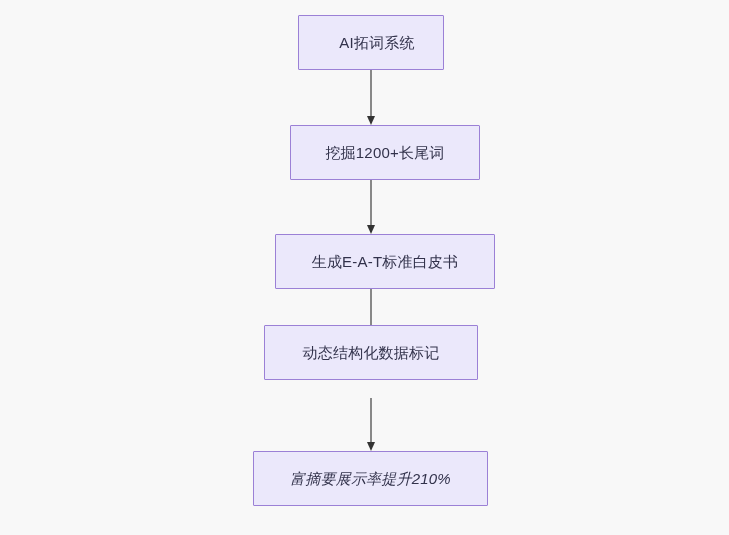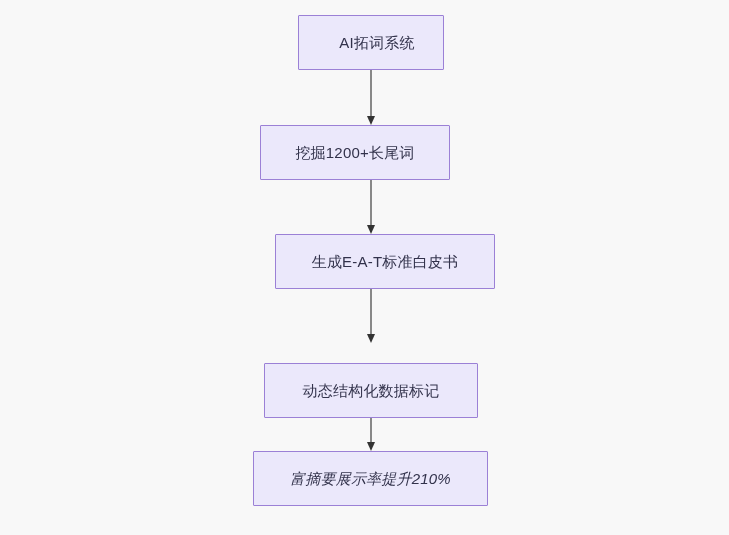--- a/index.html
+++ b/index.html
@@ -49,23 +49,23 @@
     font-size: 15px;
     line-height: 1.2;
     letter-spacing: 0.2px;
     white-space: nowrap;
     text-align: center;
     font-family: "Liberation Sans", "DejaVu Sans", sans-serif;
   }
 
   
   #node-0 { left: 298px; top: 15px;  width: 146px; height: 55px; padding-left: 12px; }
-  #node-1 { left: 260px; top: 125px; width: 190px; height: 55px; }
+  #node-1 { left: 290px; top: 125px; width: 190px; height: 55px; }
   #node-2 { left: 261px; top: 234px; width: 220px; height: 55px; margin-left: 14px; }
-  #node-3 { left: 264px; top: 363px; width: 214px; height: 55px; }
+  #node-3 { left: 264px; top: 325px; width: 214px; height: 55px; }
   #node-4 { left: 253px; top: 451px; width: 235px; height: 55px; font-style: italic; }
 </style>
 </head>
 <body>
 
 <div id="flow-canvas">
 
   <svg id="connector-layer" viewBox="0 0 729 535" width="729" height="535" xmlns="http://www.w3.org/2000/svg">
     <defs>
       <marker id="arrowhead" markerWidth="9" markerHeight="8" refX="1" refY="4" orient="auto" markerUnits="userSpaceOnUse">

